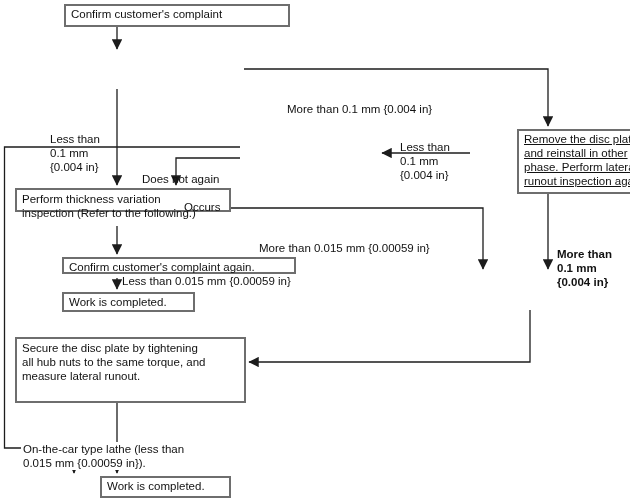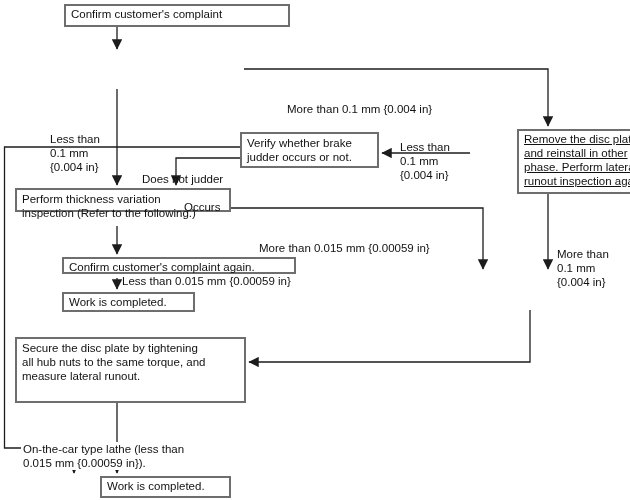--- a/index.html
+++ b/index.html
@@ -40,22 +40,20 @@
       <path d="M117,278 L117,289" marker-end="url(#ah)"></path>
       <path d="M548,193 L548,269" marker-end="url(#ah)"></path>
       <path d="M530,310 L530,362 L249,362" marker-end="url(#ah)"></path>
       <path d="M117,388 L117,473" marker-end="url(#ah)"></path>
     </g>
   </svg>
 
   <div class="node tight" style="left:17px;top:4px;width:226px;height:23px;">Confirm customer's complaint</div>
 
 
-  <div class="node" style="left:240px;top:132px;width:139px;height:36px;">Verify whether brake
-judder occurs or not.</div>
 
   <div class="node tight" style="left:470px;top:129px;width:156px;height:65px;text-decoration:underline;">Remove the disc plate
 and reinstall in other
 phase. Perform lateral
 runout inspection again.</div>
 
   <div class="node" style="left:15px;top:188px;width:216px;height:24px;">Perform thickness variation
 inspection (Refer to the following.)</div>
 
   <div class="node tight" style="left:15px;top:257px;width:234px;height:17px;">Confirm customer's complaint again.</div>
@@ -72,28 +70,28 @@
   <div class="lbl onwire" style="left:283px;top:62px;">More than 0.1 mm {0.004 in}</div>
 
   <div class="lbl" style="left:50px;top:92px;">Less than
 0.1 mm
 {0.004 in}</div>
 
   <div class="lbl" style="left:400px;top:100px;">Less than
 0.1 mm
 {0.004 in}</div>
 
-  <div class="lbl" style="left:142px;top:132px;">Does not judder</div>
+  <div class="lbl" style="left:142px;top:132px;">Does not again</div>
 
   <div class="lbl" style="left:184px;top:160px;">Occurs</div>
 
   <div class="lbl onwire" style="left:255px;top:201px;">More than 0.015 mm {0.00059 in}</div>
 
   <div class="lbl" style="left:122px;top:234px;white-space:nowrap;">Less than 0.015 mm {0.00059 in}</div>
 
-  <div class="lbl" style="left:557px;top:207px;">More than
+  <div class="lbl" style="left:557px;top:207px;font-weight:bold;">More than
 0.1 mm
 {0.004 in}</div>
 
   <div class="lbl onwire" style="left:21px;top:402px;white-space:pre-line;padding:0 2px;">On-the-car type lathe (less than
 0.015 mm {0.00059 in}).</div>
 
 </div>
 
 </body></html>

